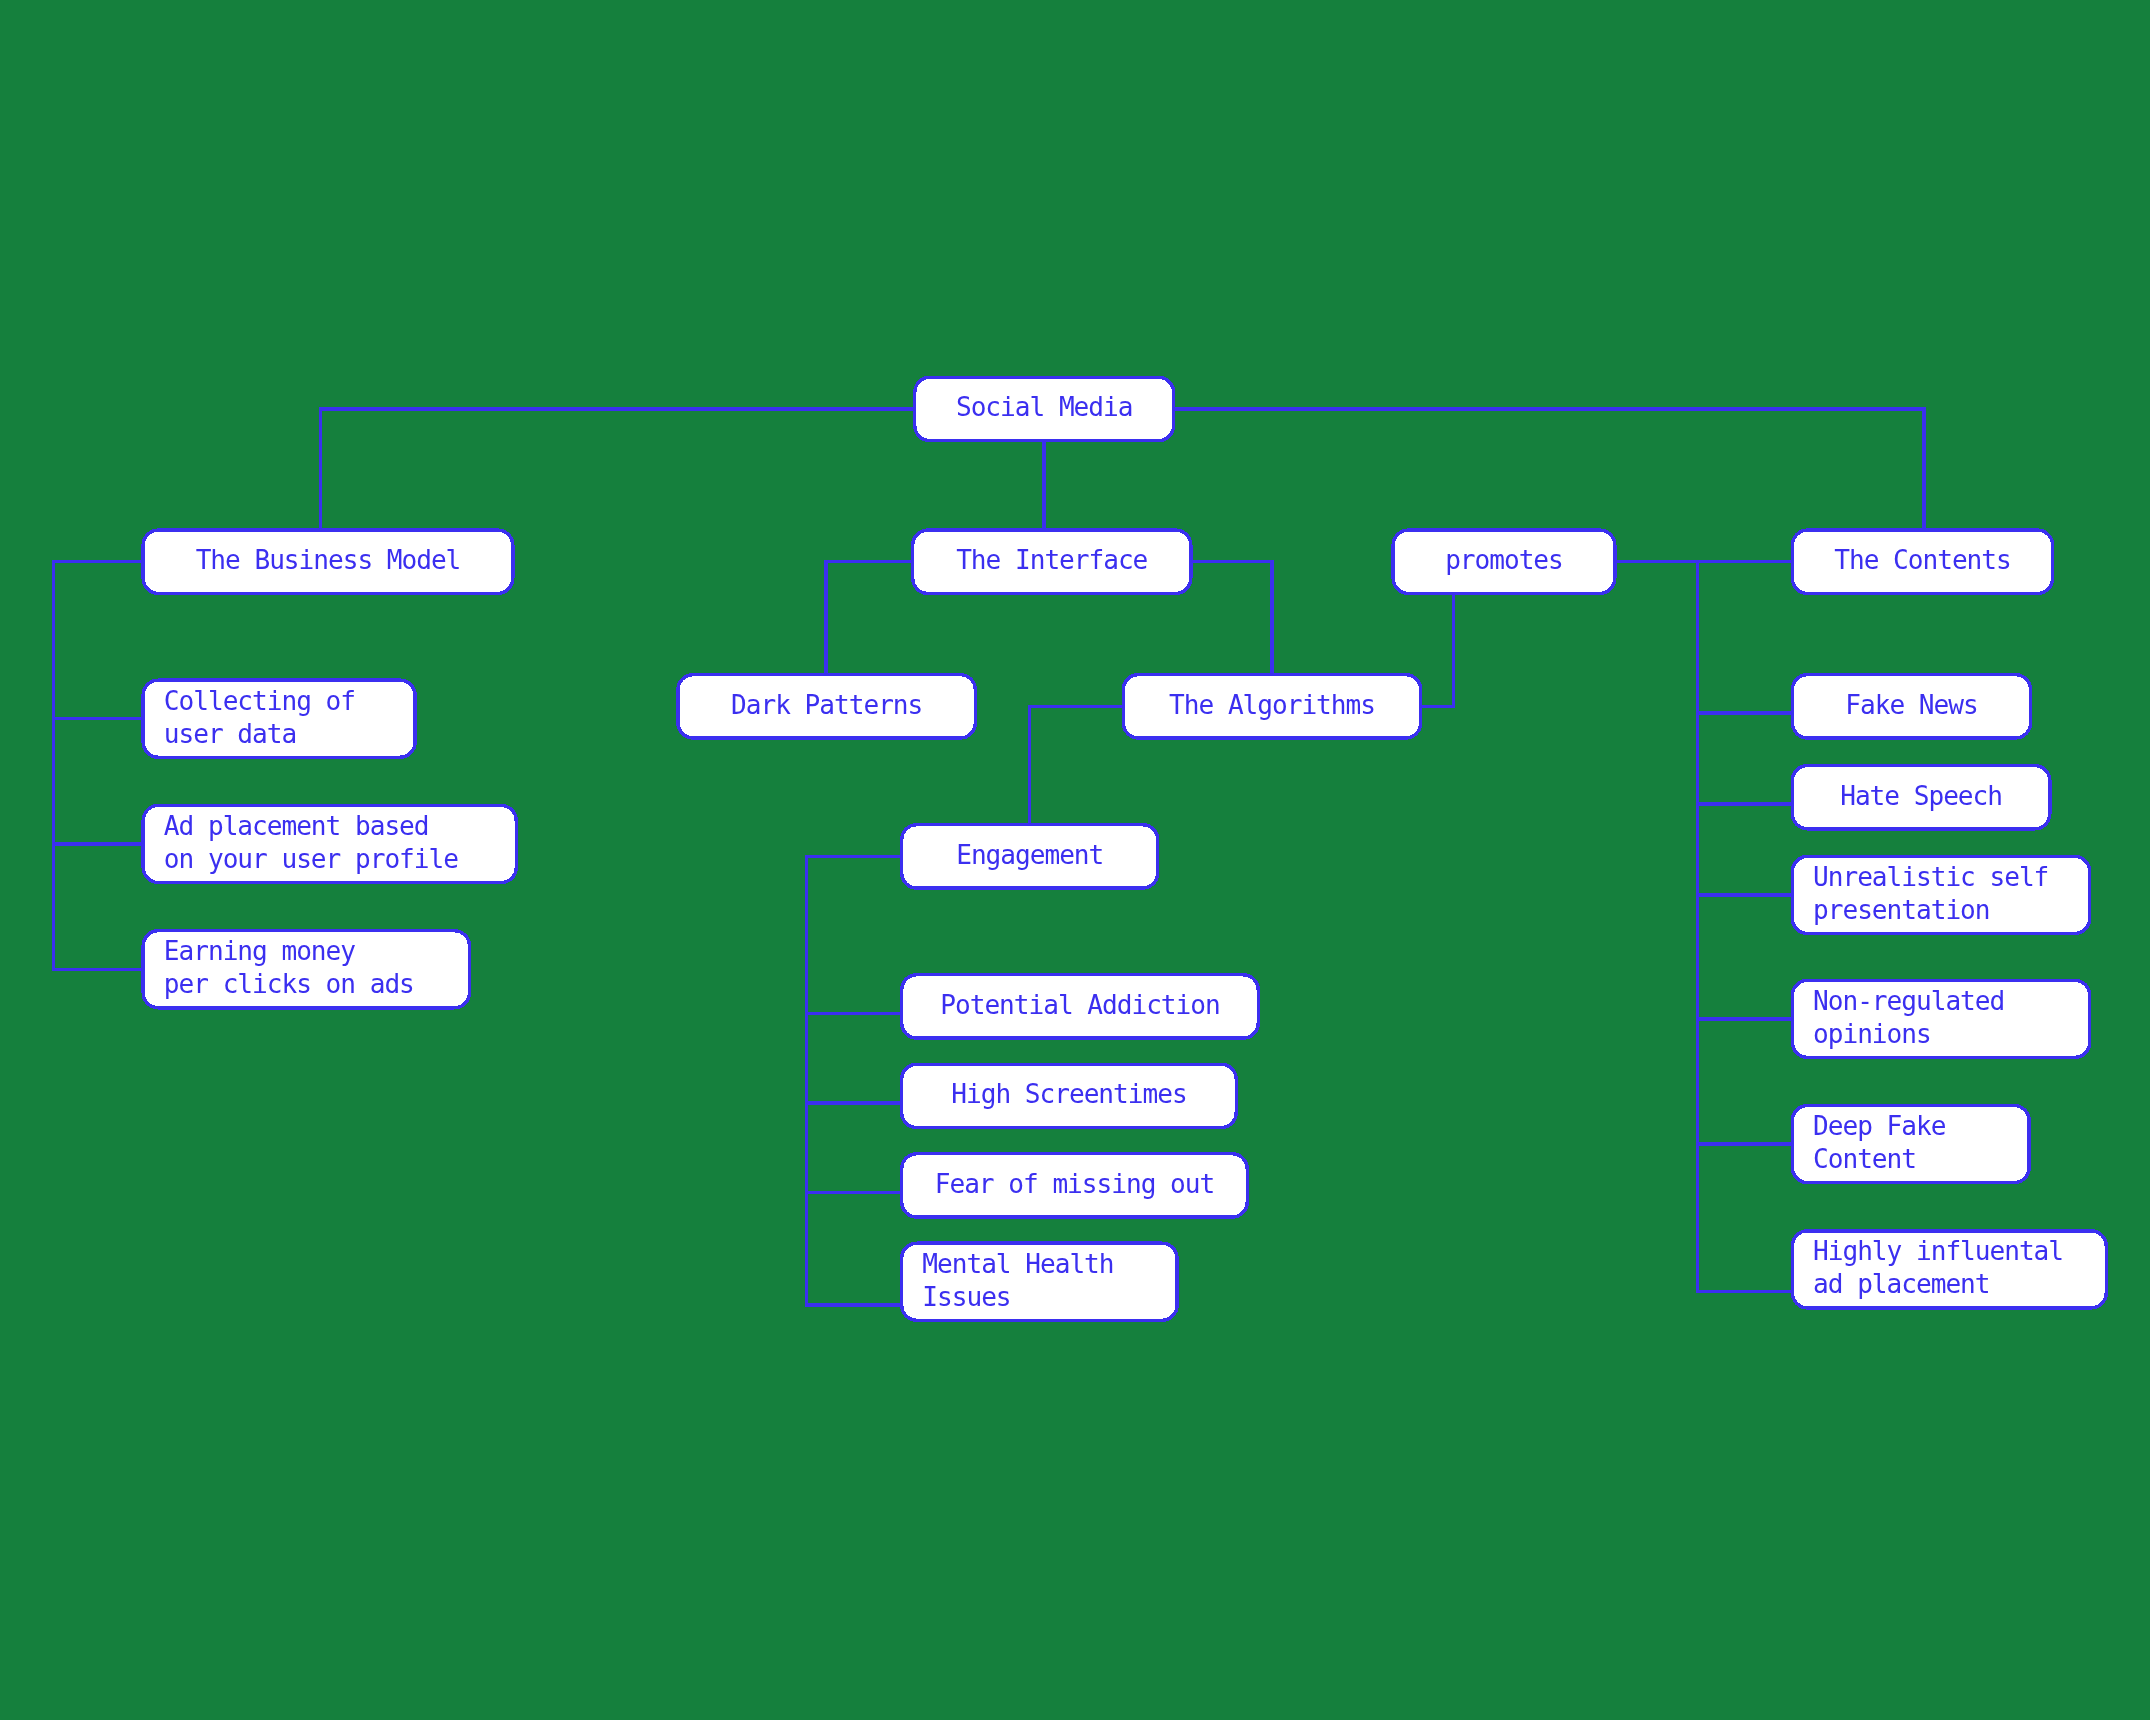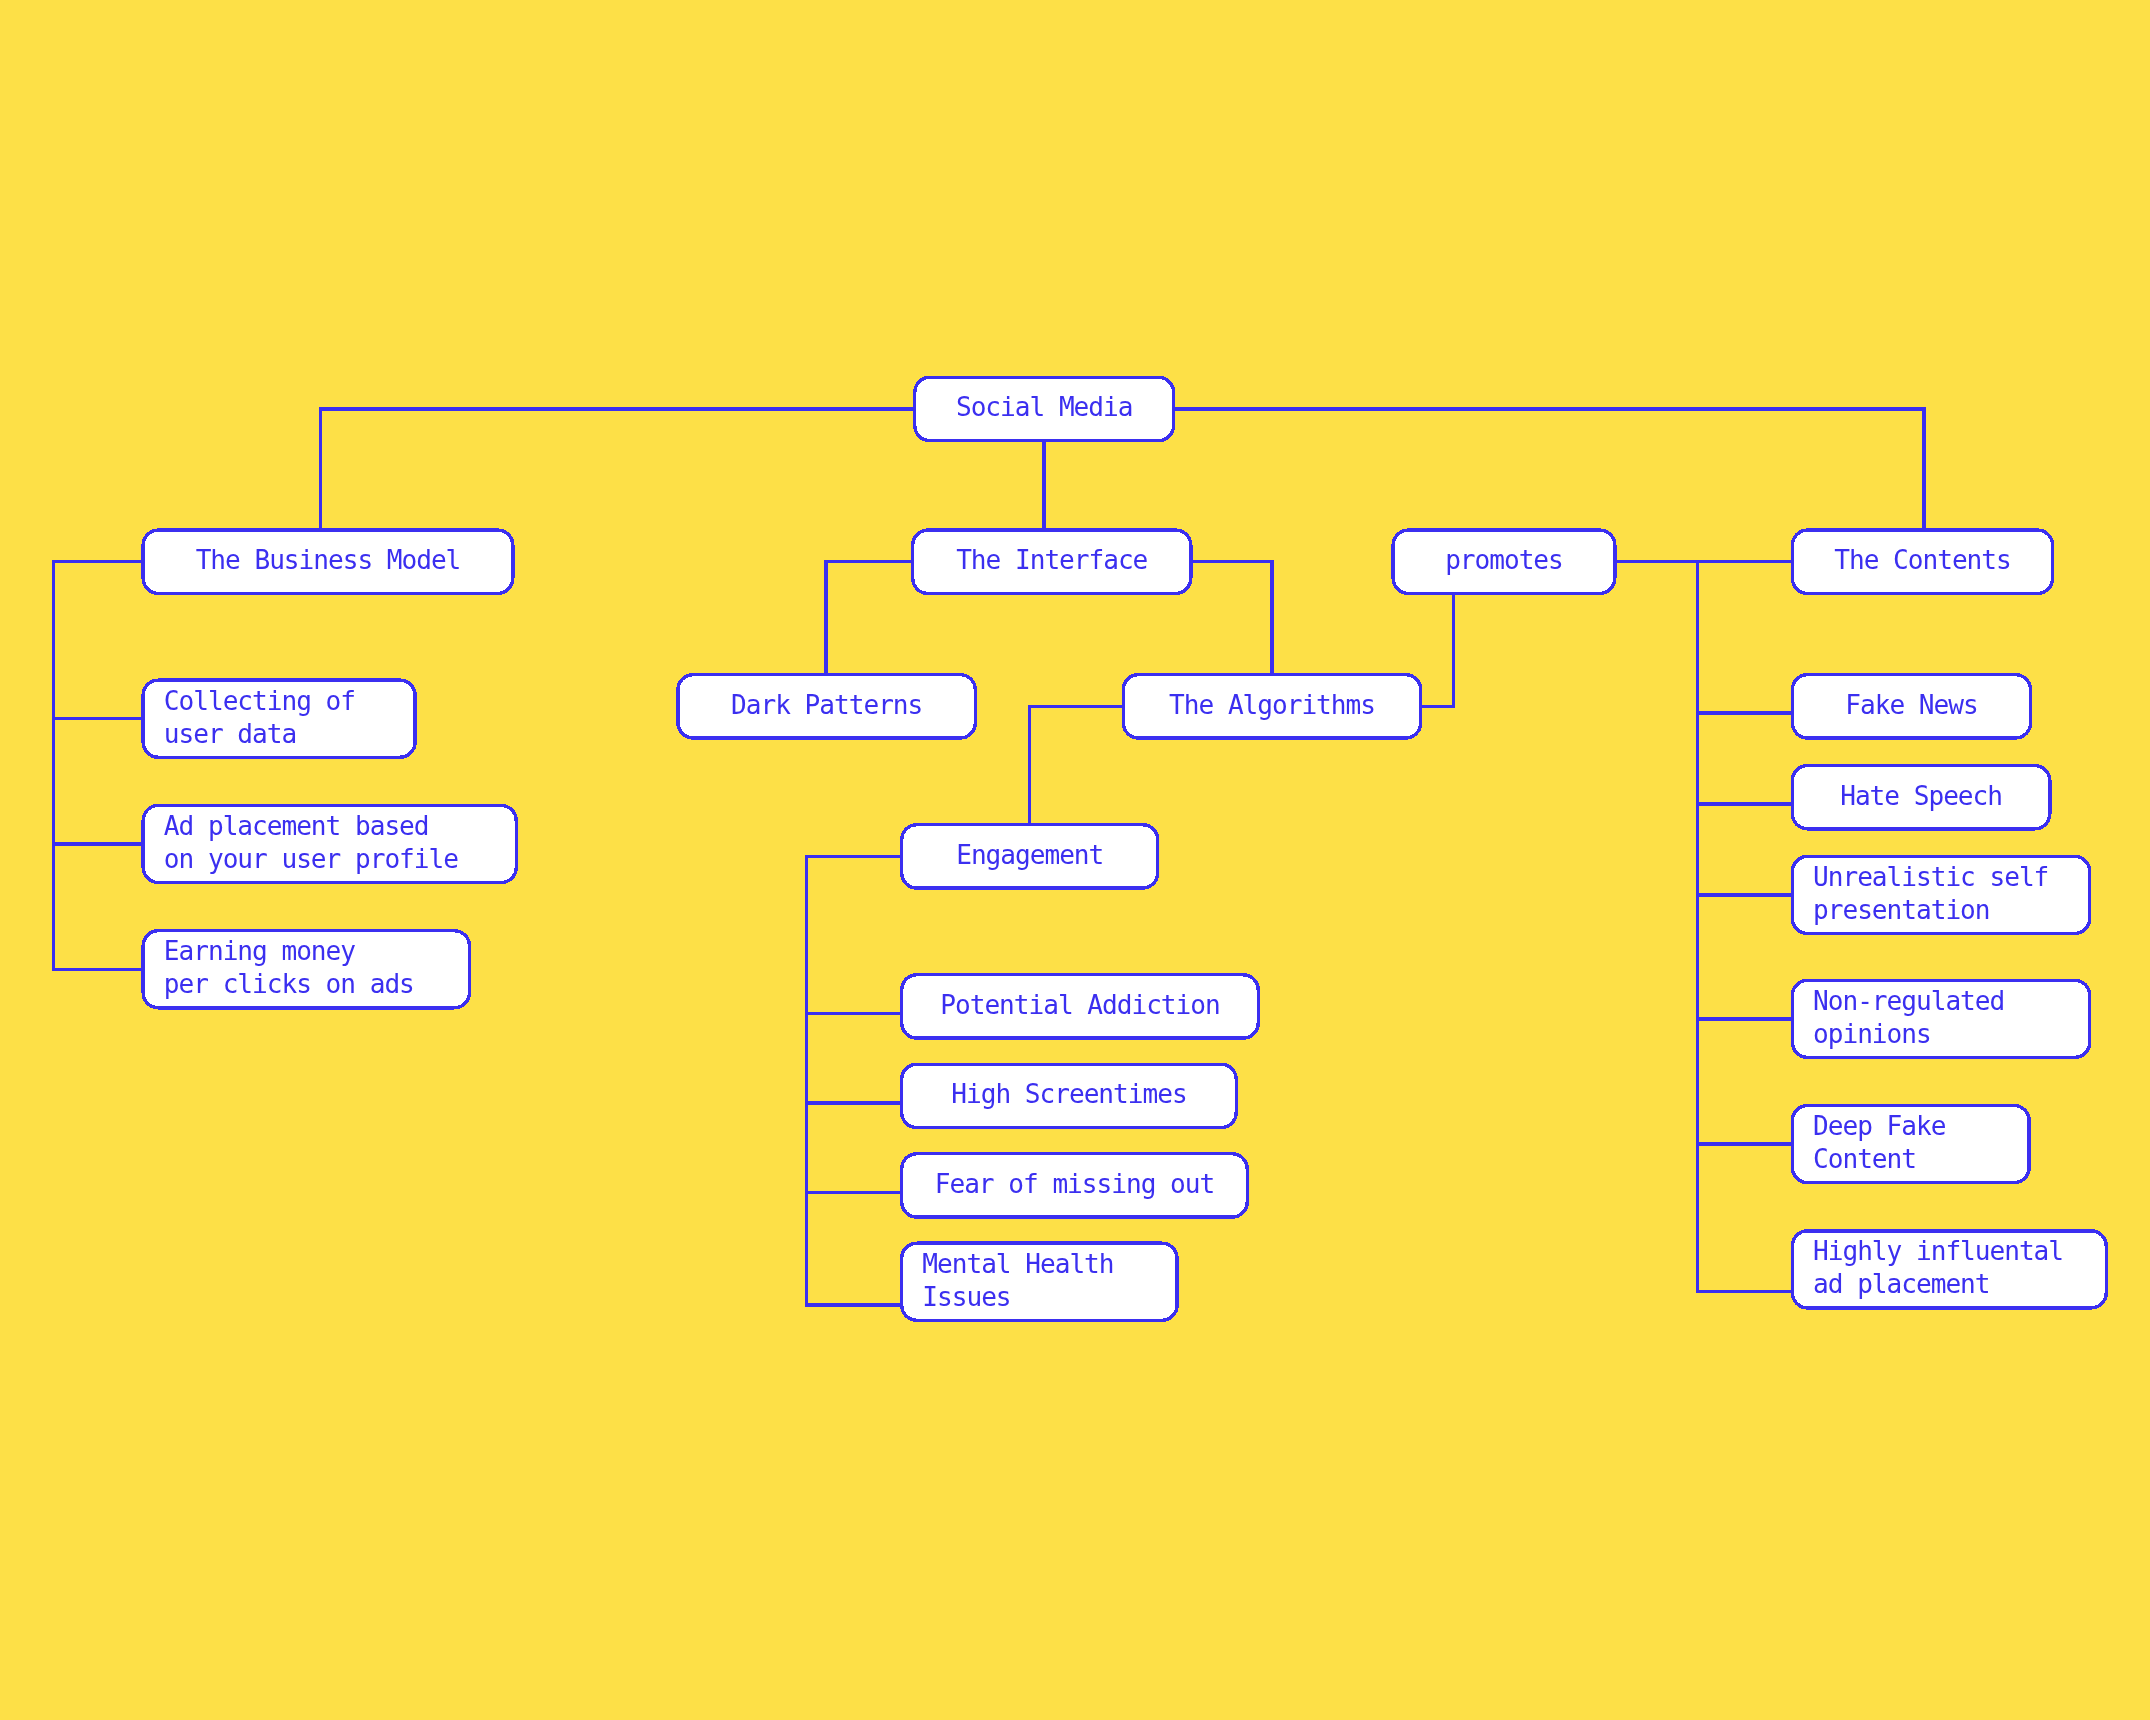--- a/index.html
+++ b/index.html
@@ -10,21 +10,21 @@
   body {
     width: 2151px;
     height: 1721px;
     font-family: "DejaVu Sans Mono", "Liberation Mono", monospace;
     overflow: hidden;
   }
   #diagram-root {
     position: relative;
     width: 2151px;
     height: 1721px;
-    background: #fde047;
+    background: #15803d;
   }
   svg#mindmap {
     position: absolute;
     top: 0;
     left: 0;
     width: 2151px;
     height: 1721px;
     display: block;
     shape-rendering: crispEdges;
   }

